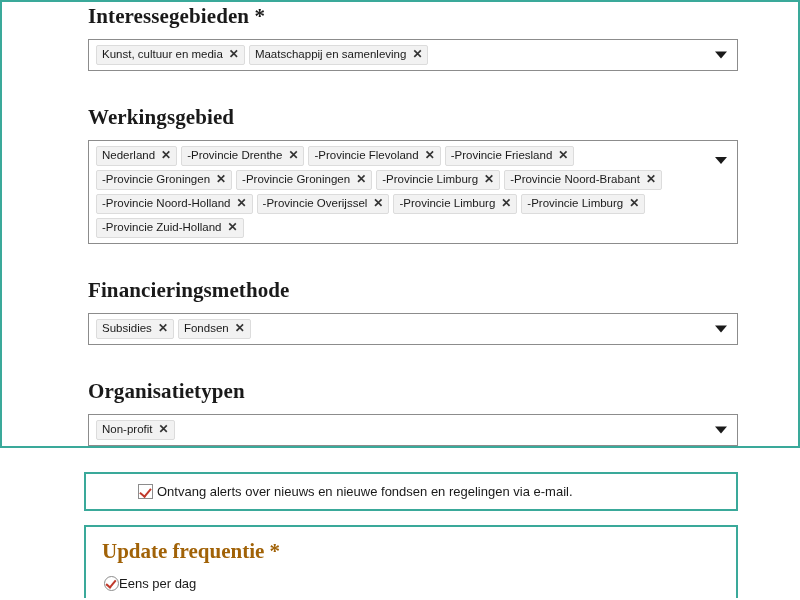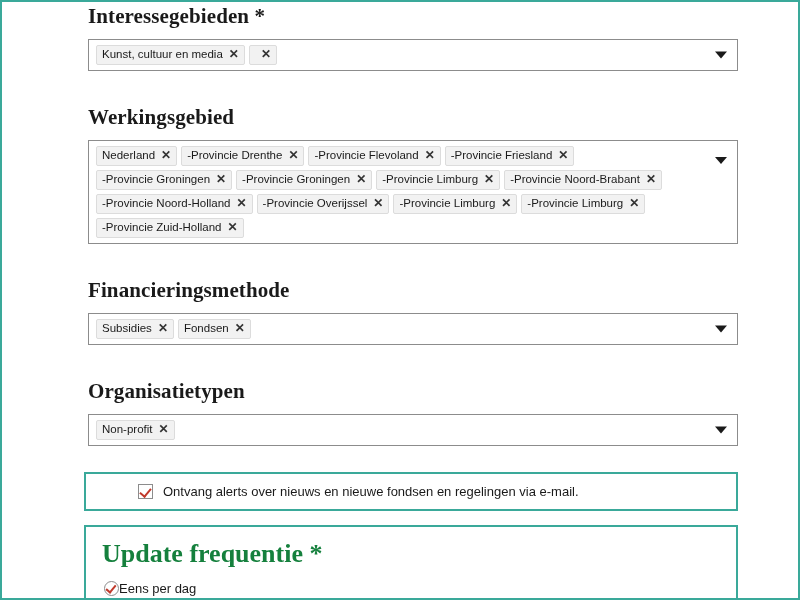--- a/index.html
+++ b/index.html
@@ -11,21 +11,21 @@
     height: 600px;
     background: #ffffff;
     font-family: "Liberation Sans", sans-serif;
     overflow: hidden;
   }
   .page-frame {
     position: absolute;
     left: 0;
     top: 0;
     width: 800px;
-    height: 600px;
+    height: 448px;
     box-sizing: border-box;
     border: 2px solid #3aa99a;
     background: #ffffff;
   }
   .content {
     position: absolute;
     left: 0;
     top: 0;
     width: 796px;
     height: 596px;
@@ -94,21 +94,21 @@
   .highlight-box {
     box-sizing: border-box;
     border: 2px solid #3aa99a;
     background: #ffffff;
     margin: 0 0 0 22px;
     padding: 10px 12px;
   }
   .check-row {
     display: flex;
     align-items: center;
-    gap: 10px;
+    gap: 4px;
     padding-left: 40px;
   }
   .checkbox {
     width: 15px;
     height: 15px;
     box-sizing: border-box;
     border: 1px solid #8c8c8c;
     background: #ffffff;
     position: relative;
     flex: 0 0 auto;
@@ -130,23 +130,23 @@
   }
   .freq-box {
     box-sizing: border-box;
     border: 2px solid #3aa99a;
     background: #ffffff;
     margin: 0 0 0 22px;
     padding: 10px 12px 8px 12px;
   }
   .freq-title {
     font-family: "Liberation Serif", serif;
-    font-size: 26px;
+    font-size: 21px;
     font-weight: bold;
-    color: #15803d;
+    color: #a16207;
     margin: 2px 0 12px 4px;
   }
   .radio-row {
     display: flex;
     align-items: center;
     margin: 0 0 10px 6px;
   }
   .radio {
     width: 15px;
     height: 15px;
@@ -182,20 +182,21 @@
 <div class="page-frame">
   <div class="content">
 
     <h2 class="section-title first-title">Interessegebieden *</h2>
     <div class="select-box">
       <span class="chip">
         <span>Kunst, cultuur en media</span>
         <span class="x">✕</span>
       </span>
       <span class="chip">
+        <span>Maatschappij en samenleving</span>
         <span class="x">✕</span>
       </span>
       <span class="caret"></span>
     </div>
 
     <div class="gap-lg"></div>
 
     <h2 class="section-title">Werkingsgebied</h2>
     <div class="select-box">
       <span class="chip">

